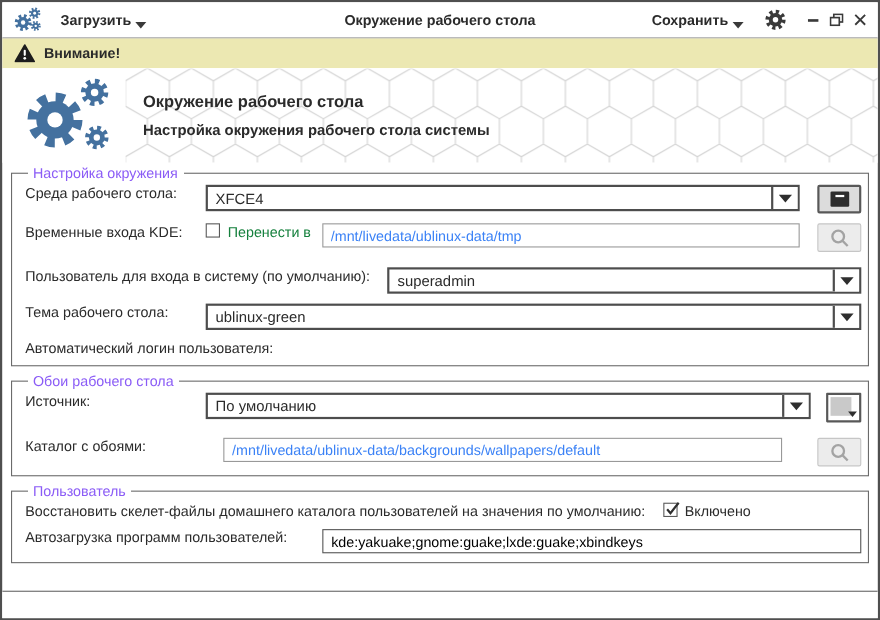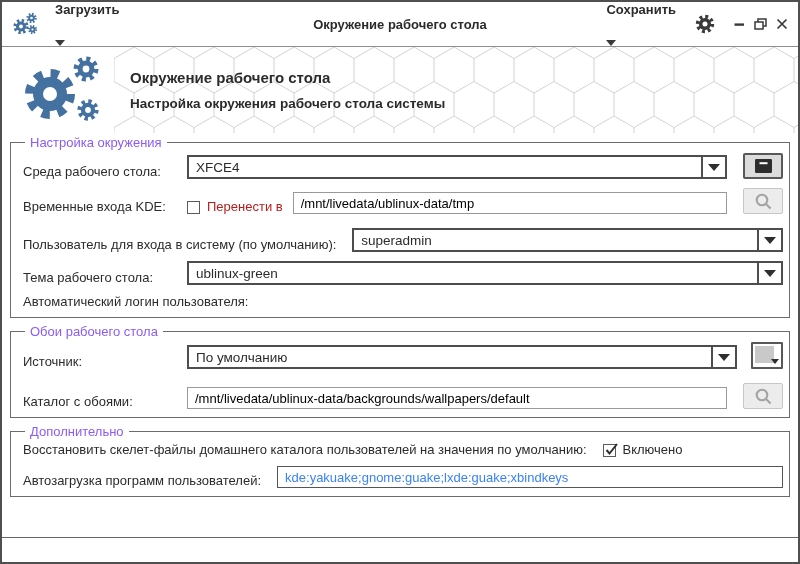--- a/index.html
+++ b/index.html
@@ -11,21 +11,21 @@
     display:flex; flex-direction:column; font-size:13px; color:#2b2b2b; overflow:hidden;
   }
 
   
   .titlebar{
     flex:0 0 33px; border-bottom:1px solid #8f8f8f;
     display:grid; grid-template-columns:1fr auto 1fr; align-items:center; padding:0 10px;
     background:#fff;
   }
   .tb-left{ display:flex; align-items:center; gap:16px; }
-  .tb-btn{ display:flex; align-items:flex-start; gap:23px; font-weight:600; cursor:default;flex-direction:column; }
+  .tb-btn{ display:flex; align-items:flex-end; gap:4px; font-weight:600; cursor:default; }
   .caret{ width:0; height:0; border-left:5px solid transparent; border-right:5px solid transparent; border-top:6px solid #3a3a3a; }
   .tb-title{ font-weight:700; text-align:center; }
   .tb-right{ display:flex; align-items:center; gap:18px; justify-content:flex-end; }
   .winctl{ display:flex; align-items:center; gap:9px; }
   .winctl svg{ display:block; }
 
   
   .banner{
     flex:0 0 27px; background:#ece8b2; display:flex; align-items:center; gap:8px;
     padding:0 11px; font-weight:600;
@@ -38,58 +38,58 @@
   .app-gears-big{ margin-left:18px; flex:none; }
   .header-text{ margin-left:22px; }
   .h-title{ font-size:15px; font-weight:700; margin-bottom:10px; }
   .h-sub{ font-size:13.5px; font-weight:700;text-align:center; }
 
   
   fieldset{
     margin:2px 8px 4px 8px; border:1px solid #6b6b6b; padding:3px 6px 8px 12px;
   }
   legend{ padding:0 5px; margin-left:2px; font-size:13px; color:#8b5cf6; }
-  .frow{ display:flex; align-items:flex-end; margin-bottom:9px; }
-  .frow:last-child{ margin-bottom:0; }
+  .frow{ display:flex; align-items:flex-start; margin-bottom:9px; }
+  .frow:last-child{ margin-bottom:0;gap:16px; }
   .flabel{ flex:0 0 164px; padding-right:6px; }
   .frow.autolabel .flabel{ flex:0 0 auto; margin-right:10px; }
 
   
   .combo{ flex:1 1 auto; height:24px; min-width:0; border:2px solid #4d4d4d; background:#fff; display:flex; align-items:stretch; }
   .combo-value{ flex:1; display:flex; align-items:center; padding:0 7px; font-size:13.5px; white-space:nowrap; overflow:hidden; }
   .combo-arrow{ width:24px; border-left:2px solid #4d4d4d; display:flex; align-items:center; justify-content:center; background:#fff; }
   .tri-down{ width:0; height:0; border-left:6px solid transparent; border-right:6px solid transparent; border-top:7px solid #2e2e2e; }
 
   
   .tinput{
     flex:1 1 auto; min-width:0; height:22px; border:1px solid #555; background:#fff;
-    padding:0 7px; font:13px "Liberation Sans", sans-serif; color:#3b82f6; outline:none;
-  }
-  .tinput.dim{ color:#000000; border-color:#999; }
+    padding:0 7px; font:13px "Liberation Sans", sans-serif; color:#000000; outline:none;
+  }
+  .tinput.dim{ color:#3b82f6; border-color:#999; }
 
   
   .icon-btn{
     flex:none; width:40px; height:26px; margin-left:16px; padding:0;
     display:flex; align-items:center; justify-content:center;
     border:2px solid #585858; border-radius:2px; background:#dcdcdc; cursor:default;
   }
   .icon-btn.disabled{ border:1px solid #c6c6c6; background:#ececec; }
 
   .split-btn{
     flex:none; width:32px; height:27px; margin-left:14px; position:relative;
     border:2px solid #585858; border-radius:1px; background:#fff; cursor:default;
   }
   .split-btn .swatch{ position:absolute; left:2px; top:2px; width:19px; height:17px; background:#c9c9c9; }
   .split-btn .tri-down{ position:absolute; right:2px; bottom:3px; border-left-width:4px; border-right-width:4px; border-top-width:5px; }
 
   
   .checkbox{ flex:none; width:13px; height:13px; border:1.5px solid #5a5a5a; background:#fff; position:relative; }
   .checkbox svg{ position:absolute; left:0; top:-3px; overflow:visible; }
   .cb-label{ margin-left:7px; }
-  .cb-label.dim{ color:#b91c1c; }
+  .cb-label.dim{ color:#15803d; }
   .gap-right{ margin-right:10px; }
 
   
   .statusbar{ margin-top:auto; flex:0 0 25px; border-top:1.5px solid #666; position:relative; background:#fff; }
 </style>
 </head>
 <body>
 
 <div class="window">
 
@@ -134,20 +134,28 @@
           <rect x="4" y="1" width="8" height="7" fill="none" stroke="#3a3a3a" stroke-width="1.5"></rect>
           <rect x="1" y="4" width="8" height="7" fill="#fff" stroke="#3a3a3a" stroke-width="1.5"></rect>
         </svg>
         <svg width="12" height="12" viewBox="0 0 12 12">
           <path d="M1.5 1.5 L10.5 10.5 M10.5 1.5 L1.5 10.5" stroke="#3a3a3a" stroke-width="1.7" fill="none"></path>
         </svg>
       </div>
     </div>
   </div>
 
+  <div class="banner">
+    <svg width="19" height="17" viewBox="0 0 19 17">
+      <path d="M9.5 1 L18 15.8 L1 15.8 Z" fill="#1c1c1c" stroke="#1c1c1c" stroke-width="1.6" stroke-linejoin="round"></path>
+      <rect x="8.55" y="5.2" width="1.9" height="5.6" rx="0.95" fill="#fff"></rect>
+      <circle cx="9.5" cy="13" r="1.25" fill="#fff"></circle>
+    </svg>
+    <span>Внимание!</span>
+  </div>
 
   <div class="header">
     <svg class="hexbg" width="690" height="86">
       <defs>
         <pattern id="hexp" width="40" height="69" patternUnits="userSpaceOnUse">
           <path d="M20 0 L40 11.5 L40 34.5 L20 46 L0 34.5 L0 11.5 Z M20 46 L20 69" fill="none" stroke="#d2d2d2" stroke-width="1"></path>
         </pattern>
       </defs>
       <rect width="100%" height="100%" fill="url(#hexp)"></rect>
     </svg>
@@ -253,21 +261,21 @@
       <button class="icon-btn disabled">
         <svg width="19" height="19" viewBox="0 0 19 19">
           <circle cx="8" cy="8" r="5.3" fill="none" stroke="#a3a3a3" stroke-width="2.1"></circle>
           <path d="M12 12 L16.6 16.6" stroke="#a3a3a3" stroke-width="2.1"></path>
         </svg>
       </button>
     </div>
   </fieldset>
 
   <fieldset>
-    <legend>Дополнительно</legend>
+    <legend>Пользователь</legend>
 
     <div class="frow autolabel">
       <span class="flabel">Восстановить скелет-файлы домашнего каталога пользователей на значения по умолчанию:</span>
       <span class="checkbox">
         <svg width="15" height="15" viewBox="0 0 15 15">
           <path d="M2.5 8 L5.5 11.5 L13 2" fill="none" stroke="#2f2f2f" stroke-width="2"></path>
         </svg>
       </span>
       <span class="cb-label">Включено</span>
     </div>

